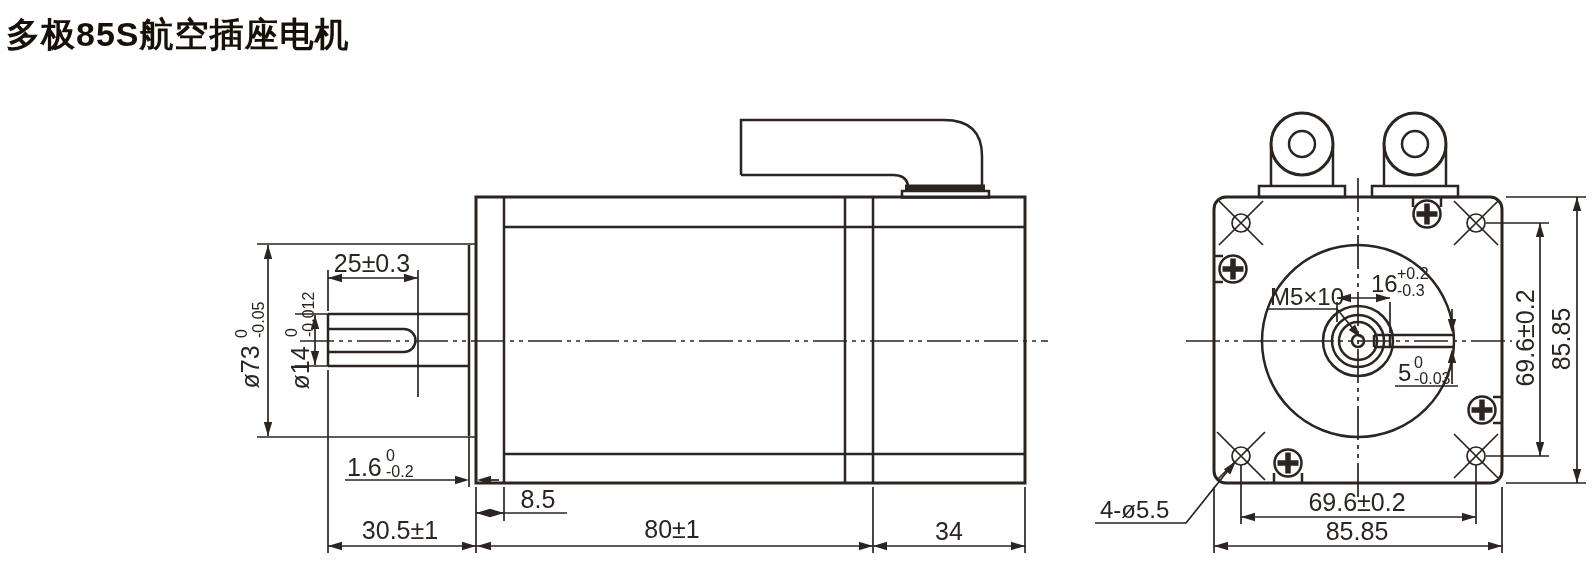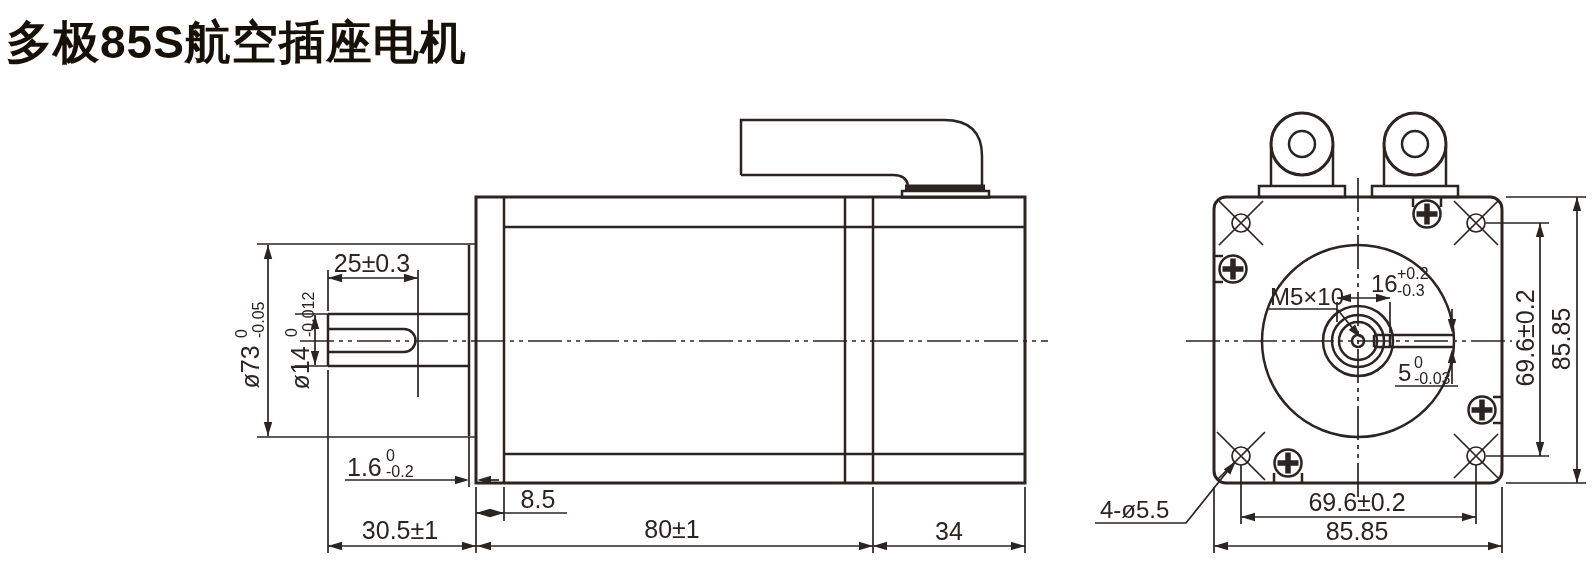--- a/index.html
+++ b/index.html
@@ -3,21 +3,21 @@
 <meta charset="utf-8">
 <style>
   :root{
     --line:#2b2421;
     --title:#171007;
     --bg:#ffffff;
   }
   html,body{margin:0;padding:0;background:var(--bg);}
   .canvas{position:relative;width:1594px;height:567px;background:var(--bg);overflow:hidden;
           font-family:"Liberation Sans","DejaVu Sans",sans-serif;}
-  .page-title{position:absolute;left:6px;top:12px;font-size:46px;font-weight:900;
+  .page-title{position:absolute;left:6px;top:12px;font-size:34px;font-weight:900;
               color:var(--title);letter-spacing:1px;white-space:nowrap;text-align:right;}
   svg{position:absolute;left:0;top:0;}
   
   .ol{fill:none;stroke:var(--line);stroke-width:3;}                 
   .ml{fill:none;stroke:var(--line);stroke-width:2.5;}               
   .tl{fill:none;stroke:var(--line);stroke-width:1.7;}               
   .cl{fill:none;stroke:var(--line);stroke-width:1.7;stroke-dasharray:34 5 4 5 4 5;} 
   .ar{fill:var(--line);stroke:none;}                                
   .bandfill{fill:var(--line);stroke:none;}
   .screwbar{stroke:var(--line);stroke-width:5.5;fill:none;}

